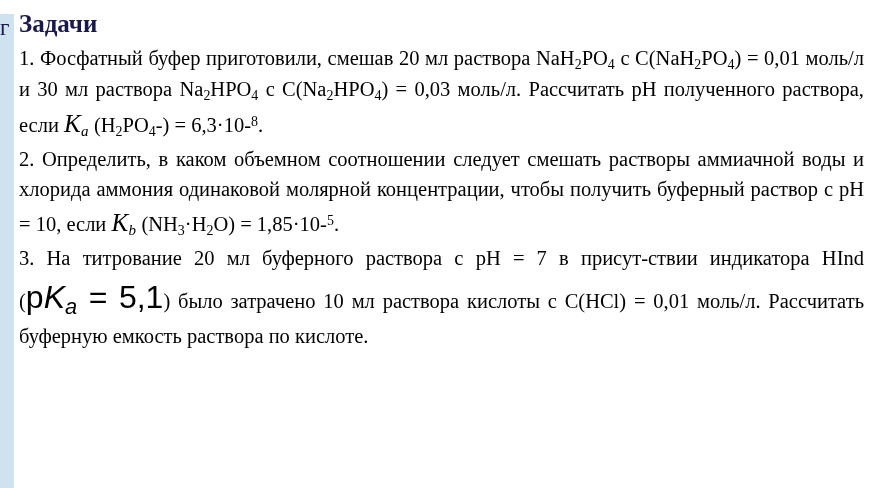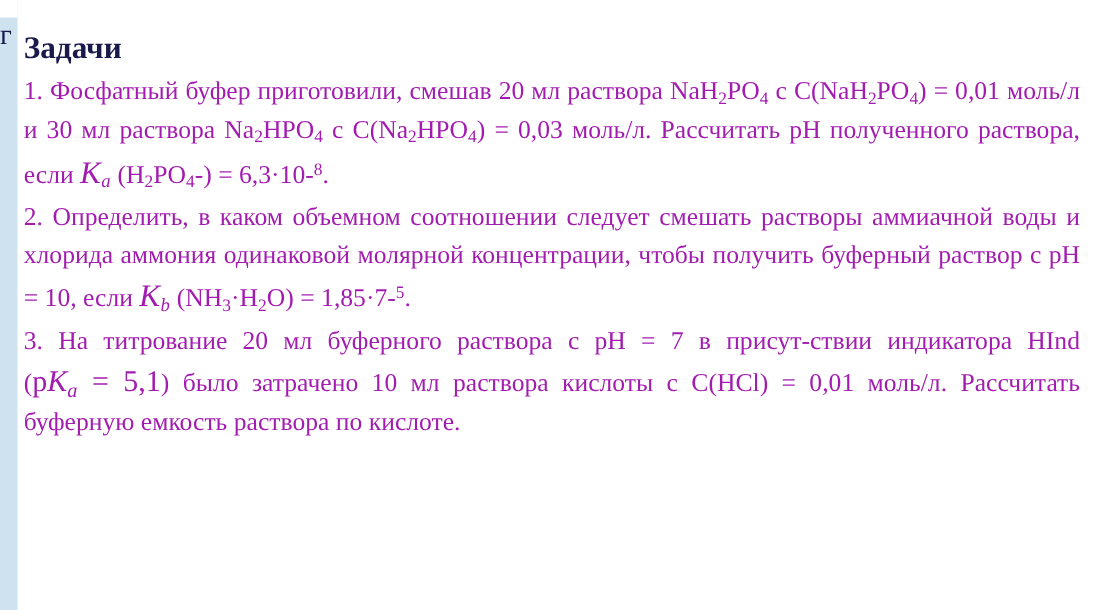--- a/index.html
+++ b/index.html
@@ -39,37 +39,37 @@
     font-size: 23px;
     color: #1a1a4a;
     line-height: 1;
   }
   .page {
     position: absolute;
     left: 16px;
     top: 0;
     width: 860px;
     height: 366px;
-    padding: 25px 12px 0 3px;
+    padding: 10px 12px 0 3px;
     box-sizing: border-box;
   }
   .doc-title {
     font-size: 25px;
     font-weight: bold;
     line-height: 1.1;
     margin: 0 0 6px 0;
     color: #1a1a4a;
   }
   .para {
     font-size: 20.5px;
     line-height: 1.45;
     text-align: justify;
     text-justify: inter-word;
     margin: 0 0 1px 0;
-    color: #a21caf;
+    color: #000000;
   }
   .para span, .para sub, .para sup {
     color: inherit;
   }
   sub {
     font-size: 0.68em;
     vertical-align: -0.28em;
   }
   sup {
     font-size: 0.68em;
@@ -80,22 +80,22 @@
     font-style: italic;
     font-size: 25px;
     letter-spacing: 0.3px;
   }
   .mathvar sub {
     font-size: 0.6em;
     font-style: italic;
     vertical-align: -0.25em;
   }
   .mathblock {
-    font-family: Liberation Serif, serif;
-    font-size: 24px;
+    font-family: Liberation Sans, sans-serif;
+    font-size: 32px;
     font-style: italic;
     white-space: nowrap;
   }
   .mathblock .up {
     font-style: normal;
   }
   .nowrap { white-space: nowrap; }
   .p1 { margin-top: 2px; }
   .p2 { margin-top: 3px; }
   .p3 { margin-top: 3px; }
@@ -115,20 +115,20 @@
 
   <p class="para p1">
     <span>1. Фосфатный буфер приготовили, смешав 20 мл раствора NaH</span><sub>2</sub><span>PO</span><sub>4</sub><span> с C(NaH</span><sub>2</sub><span>PO</span><sub>4</sub><span>) = 0,01 моль/л и 30 мл раствора Na</span><sub>2</sub><span>HPO</span><sub>4</sub><span> с C(Na</span><sub>2</sub><span>HPO</span><sub>4</sub><span>) = 0,03 моль/л. Рассчитать pH полученного раствора, если</span>
     <span class="mathvar nowrap"><span>K</span><sub>a</sub></span>
     <span class="nowrap"><span>(H</span><sub>2</sub><span>PO</span><sub>4</sub></span><span>-) = 6,3·10-</span><sup>8</sup><span>.</span>
   </p>
 
   <p class="para p2">
     <span>2. Определить, в каком объемном соотношении следует смешать растворы аммиачной воды и хлорида аммония одинаковой молярной концентрации, чтобы получить буферный раствор с pH = 10, если</span>
     <span class="mathvar nowrap"><span>K</span><sub>b</sub></span>
-    <span class="nowrap"><span>(NH</span><sub>3</sub><span>·H</span><sub>2</sub><span>O) = 1,85·7-</span><sup>5</sup><span>.</span></span>
+    <span class="nowrap"><span>(NH</span><sub>3</sub><span>·H</span><sub>2</sub><span>O) = 1,85·10-</span><sup>5</sup><span>.</span></span>
   </p>
 
   <p class="para p3">
     <span>3. На титрование 20 мл буферного раствора с pH = 7 в присут-ствии индикатора HInd (</span><span class="mathblock"><span class="up">p</span><span>K</span><sub>a</sub><span class="up"> = 5,1</span></span><span>) было затрачено 10 мл раствора кислоты с C(HCl) = 0,01 моль/л. Рассчитать буферную емкость раствора по кислоте.</span>
   </p>
 
 </div>
 
 </body></html>

